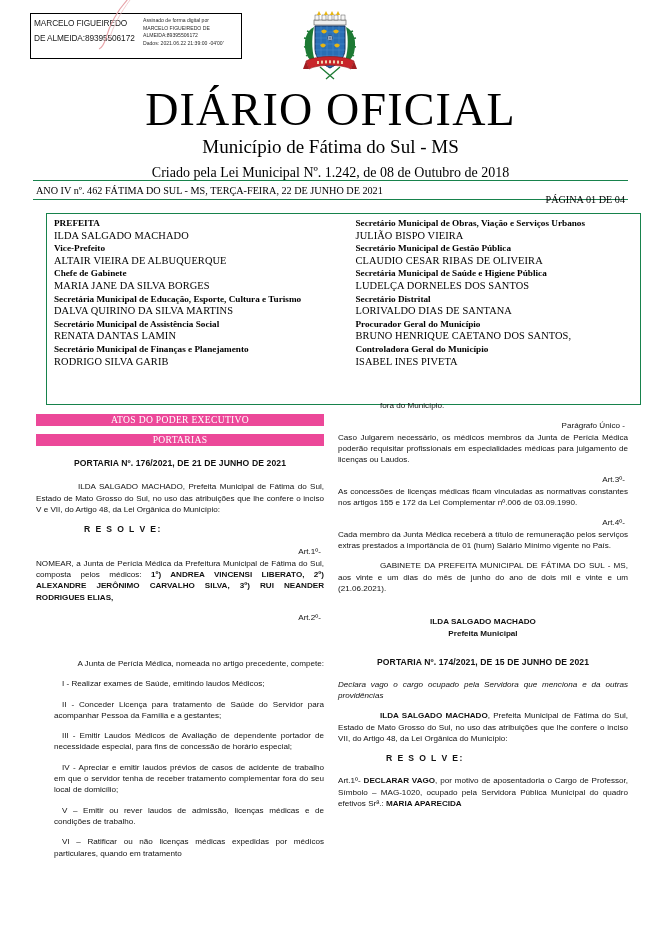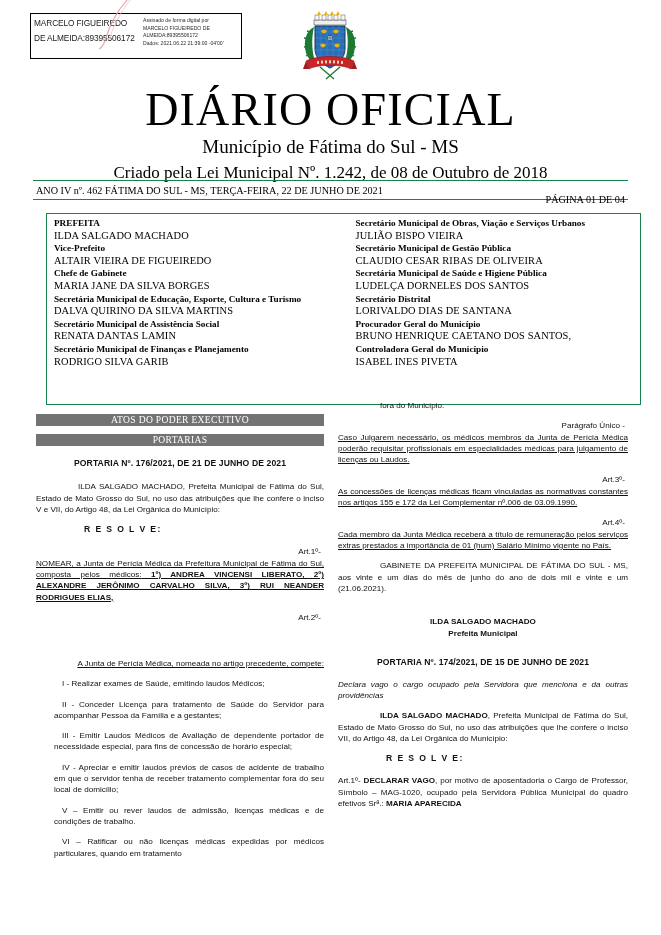--- a/index.html
+++ b/index.html
@@ -88,21 +88,21 @@
     font-weight: 400;
   }
   .do-sub {
     font-family: "Liberation Serif", serif;
     font-size: 19px;
     line-height: 23px;
     margin-top: 1px;
   }
   .do-law {
     font-family: "Liberation Serif", serif;
-    font-size: 17px;
+    font-size: 14px;
     line-height: 16px;
     margin-top: 7px;
   }
 
   
   .edbar {
     position: absolute;
     left: 33px;
     top: 180px;
     width: 595px;
@@ -147,21 +147,21 @@
   .off-name {
     font-family: "Liberation Serif", serif;
     font-size: 10.4px;
     line-height: 12.6px;
     letter-spacing: 0.1px;
   }
 
   
   .greenbar {
     position: absolute;
-    background: #737373;
+    background: #ec4899;
     color: #ffffff;
     font-family: "Liberation Serif", serif;
     font-size: 9.6px;
     text-align: center;
     line-height: 12px;
     letter-spacing: 0.3px;
   }
   #bar-atos { left: 36px; top: 414px; width: 288px; height: 12px; }
   #bar-port { left: 36px; top: 434px; width: 288px; height: 12px; }
 
@@ -214,21 +214,20 @@
     flex-direction: column;
   }
   .art .lbl {
     flex: 0 0 auto;
     white-space: nowrap;
     padding-right: 3px;
   }
   .art .body {
     flex: 1 1 auto;
     text-align: justify;
-    text-decoration: underline;
   }
   .art.wide .lbl { flex-basis: 46px; }
   b { font-weight: bold; }
 </style>
 </head>
 <body>
 
 <div class="page">
 
   <div class="sig-wrap">
@@ -305,21 +304,21 @@
   <div class="edbar">
     <span class="left">ANO IV nº. 462     FÁTIMA DO SUL - MS, TERÇA-FEIRA,  22 DE JUNHO DE 2021</span>
     <span class="right">PÁGINA 01 DE 04</span>
   </div>
 
   <div class="officials">
     <div class="off-col left">
       <div class="off-role">PREFEITA</div>
       <div class="off-name">ILDA SALGADO MACHADO</div>
       <div class="off-role">Vice-Prefeito</div>
-      <div class="off-name">ALTAIR VIEIRA DE FIGUEIREDO</div>
+      <div class="off-name">ALTAIR VIEIRA DE ALBUQUERQUE</div>
       <div class="off-role">Chefe de Gabinete</div>
       <div class="off-name">MARIA JANE DA SILVA BORGES</div>
       <div class="off-role">Secretária Municipal de Educação, Esporte, Cultura e Turismo</div>
       <div class="off-name">DALVA QUIRINO DA SILVA MARTINS</div>
       <div class="off-role">Secretário Municipal de Assistência Social</div>
       <div class="off-name">RENATA DANTAS LAMIN</div>
       <div class="off-role">Secretário Municipal de Finanças e Planejamento</div>
       <div class="off-name">RODRIGO SILVA GARIB</div>
     </div>
     <div class="off-col right">

